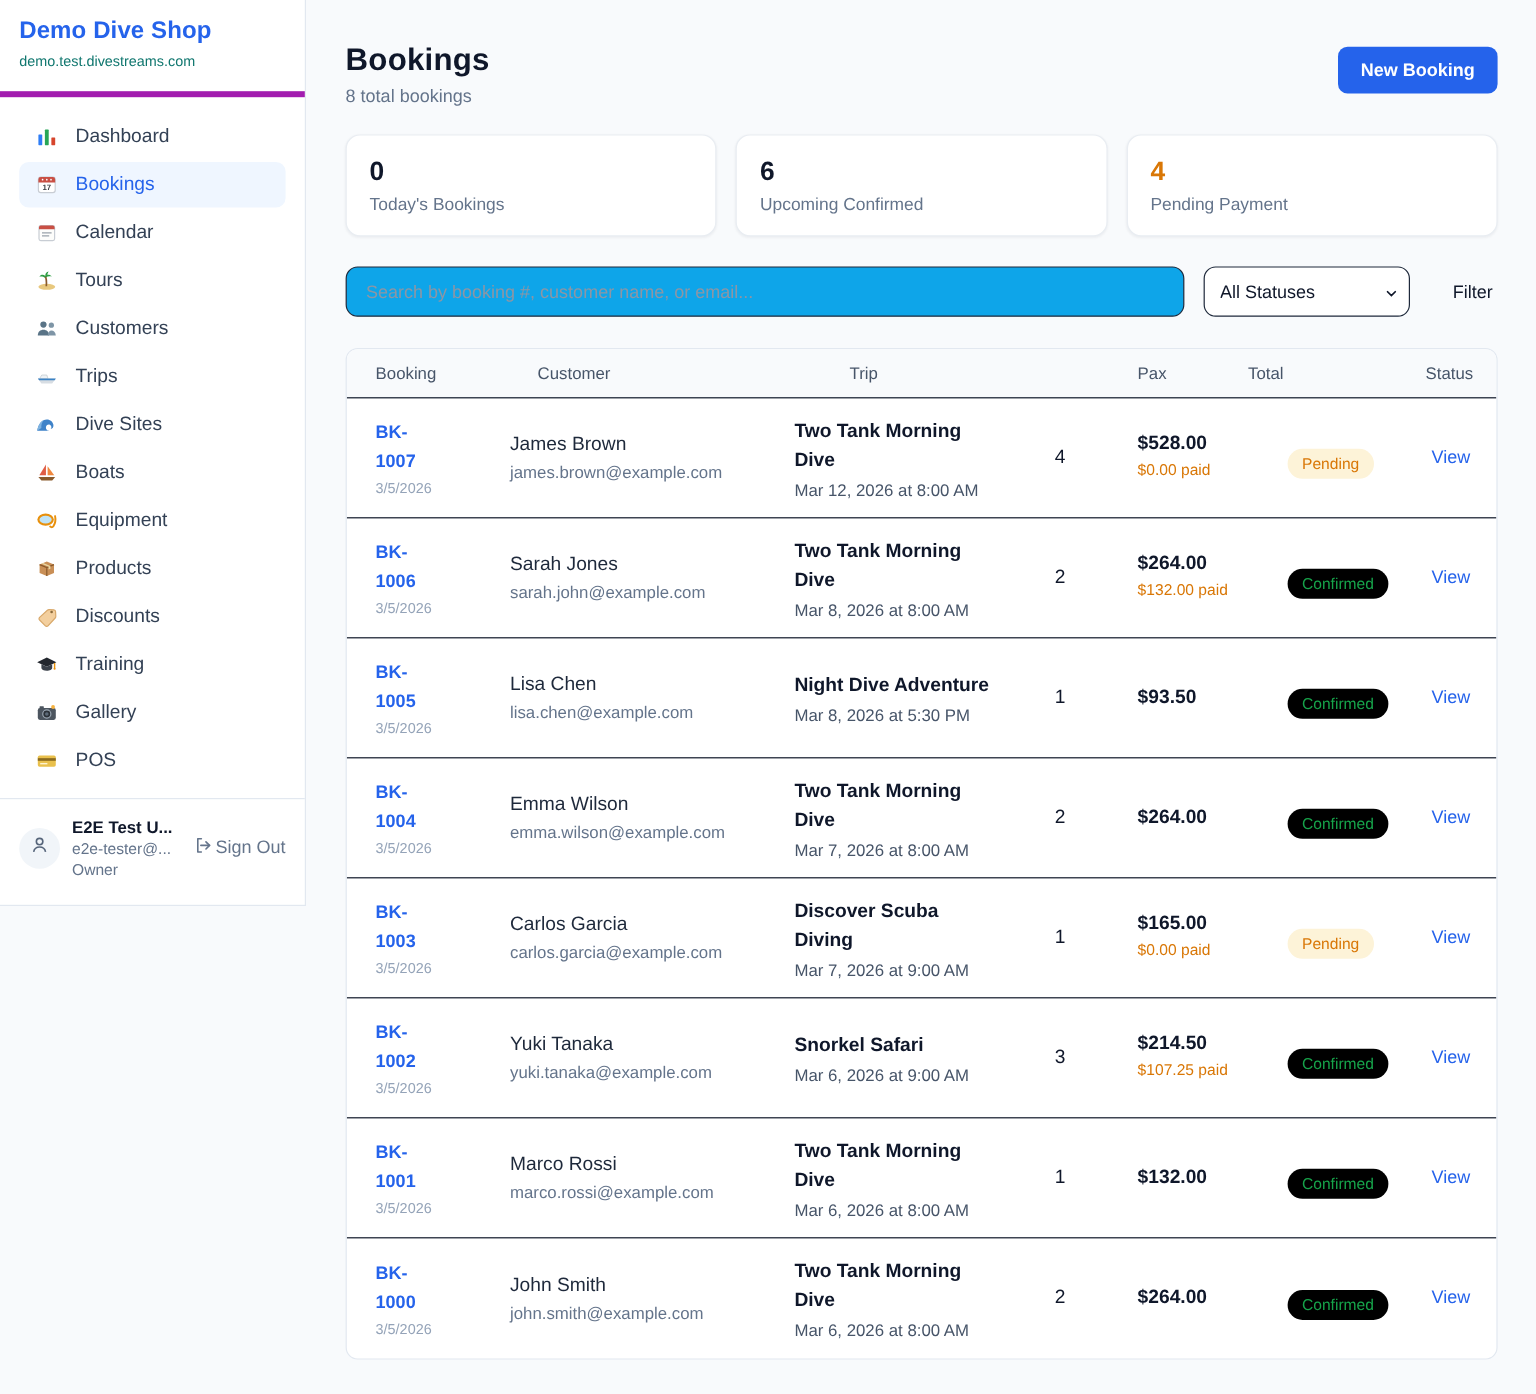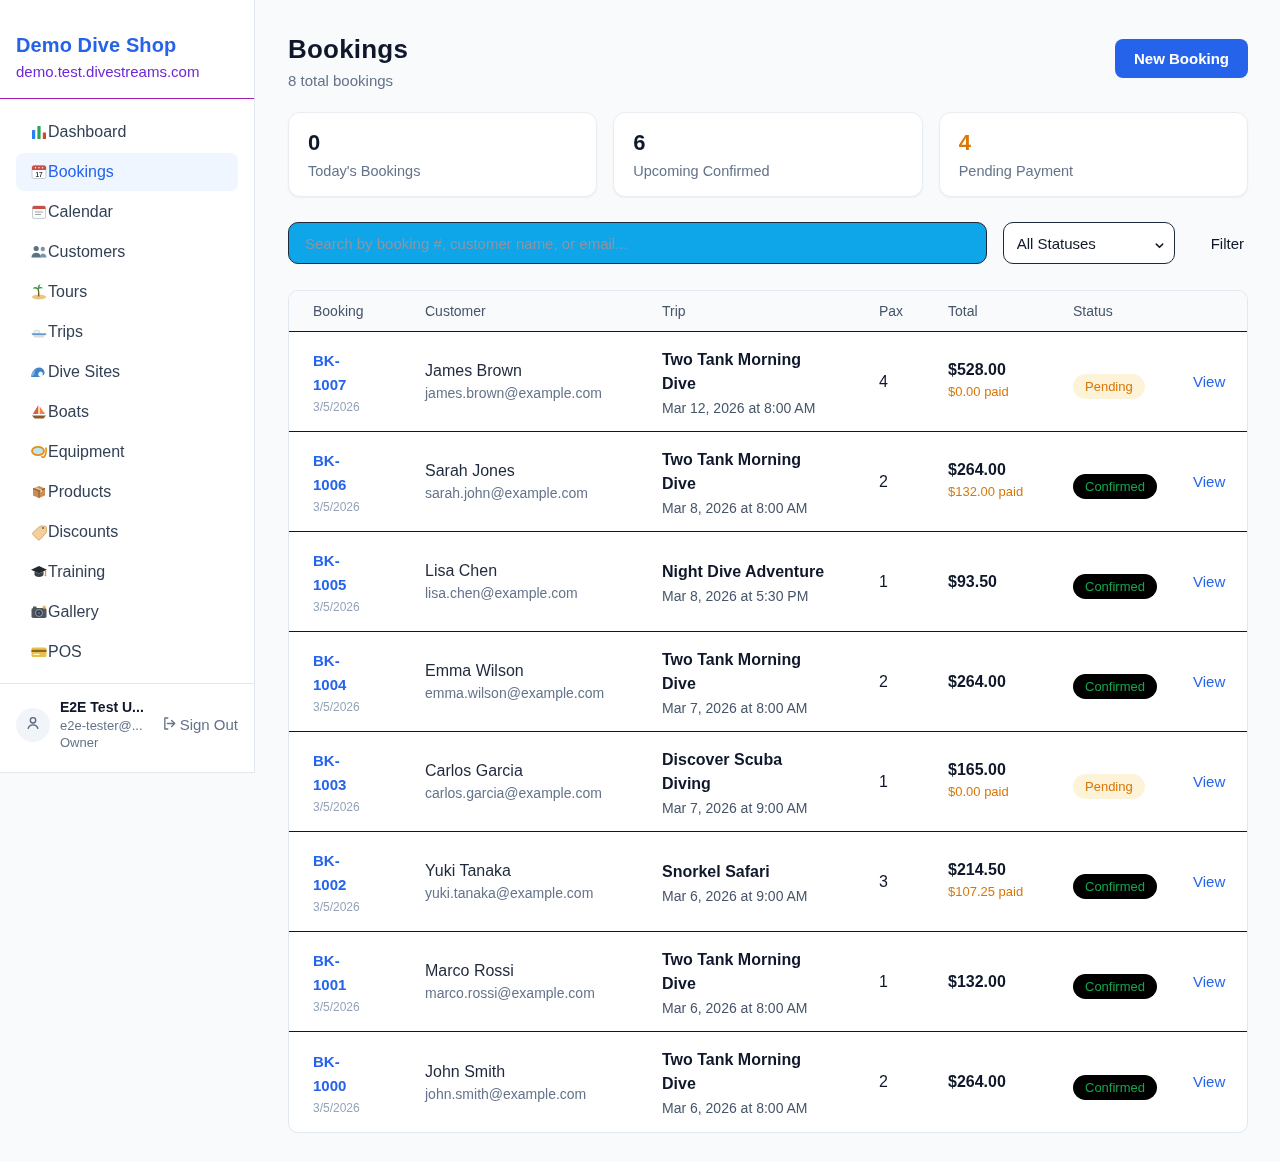--- a/index.html
+++ b/index.html
@@ -13,26 +13,26 @@
   .app { display:flex; width:1280px; }
 
   
   .sidebar {
     width:255px; flex:0 0 255px;
     background:#ffffff;
     border-right:1px solid #e2e8f0;
     border-bottom:1px solid #e2e8f0;
     align-self:flex-start;
   }
-  .brand-block { padding:34px 16px 18px; border-bottom:1px solid #a21caf; }
+  .brand-block { padding:15px 16px 18px; border-bottom:5px solid #a21caf; }
   .brand-name { color:#2563eb; font-size:20px; font-weight:700; letter-spacing:.1px; }
-  .brand-domain { color:#6d28d9; font-size:15px; margin-top:6px; }
+  .brand-domain { color:#0f766e; font-size:12px; margin-top:6px; }
   .nav { padding:14px 16px 10px; }
   .nav-item {
-    display:flex; align-items:center; 
+    display:flex; align-items:center; gap:15px;
     padding:10px 14px; border-radius:8px;
     color:#334155; font-size:16px; cursor:pointer; margin-bottom:2px;
   }
   .nav-item.active { background:#eff6ff; color:#2563eb; }
   .nav-icon { width:18px; height:18px; display:inline-flex; align-items:center; justify-content:center; flex:0 0 18px; }
   .nav-icon svg { display:block; }
 
   .side-footer {
     border-top:1px solid #e2e8f0;
     padding:14px 16px 20px;
@@ -97,21 +97,21 @@
     overflow:hidden;
   }
   .tgrid {
     display:grid;
     grid-template-columns:112px 237px 217px 69px 125px 120px 1fr;
     padding:0 24px;
   }
   .thead {
     background:#f8fafc; height:41px; align-items:center;
     border-bottom:1px solid #101828;
-    color:#475569; font-size:14px; font-weight:500;
+    color:#475569; font-size:14px; font-weight:500;gap:23px;
   }
   .trow {
     min-height:100px; align-items:center; padding-top:14px; padding-bottom:14px;
     border-bottom:1px solid #101828;
   }
   .trow:last-child { border-bottom:none; }
   .bk-id {
     display:block; width:60px;
     color:#2563eb; font-size:15px; font-weight:700; line-height:1.6;
     text-decoration:none; cursor:pointer;
@@ -176,40 +176,40 @@
               <path d="M2.5 4.5A1.5 1.5 0 0 1 4 3h10a1.5 1.5 0 0 1 1.5 1.5V6h-13z" fill="#c94f44"></path>
               <path d="M5 9h8M5 11.5h6" stroke="#9aa2ab" stroke-width="1"></path>
             </svg>
           </span>
     <span class="nav-label">Calendar</span>
   </div>
 
   <div class="nav-item">
     <span class="nav-icon">
             <svg viewBox="0 0 18 18" width="18" height="18">
-              <circle cx="6.2" cy="5.5" r="2.6" fill="#5a7487"></circle>
-              <path d="M1.5 14.5c0-3 2-4.8 4.7-4.8s4.7 1.8 4.7 4.8z" fill="#5a7487"></path>
-              <circle cx="12.8" cy="6" r="2.2" fill="#7e95a6"></circle>
-              <path d="M9.8 14.5c.2-2.6 1.4-4 3.1-4 1.8 0 3.4 1.5 3.6 4z" fill="#7e95a6"></path>
-            </svg>
-          </span>
-    <span class="nav-label">Customers</span>
-  </div>
-
-  <div class="nav-item">
-    <span class="nav-icon">
-            <svg viewBox="0 0 18 18" width="18" height="18">
               <ellipse cx="9" cy="14" rx="7" ry="2.5" fill="#e8c87e"></ellipse>
               <path d="M8.6 13.5c.3-4 .2-6.5-1-8.5" stroke="#8a5a2b" stroke-width="1.4" fill="none"></path>
               <path d="M7.8 5C6 3.5 4 3.8 2.8 5.5c2-.3 3.4 0 4.6 1z" fill="#2f9e44"></path>
               <path d="M7.8 4.8c-.2-2 .8-3.3 2.8-3.6-.9 1.2-1.2 2.3-1 3.6z" fill="#2f9e44"></path>
               <path d="M7.6 5c1.8-1.6 4-1.4 5.6.4-2-.4-3.6-.2-5 .8z" fill="#2f9e44"></path>
             </svg>
           </span>
     <span class="nav-label">Tours</span>
+  </div>
+
+  <div class="nav-item">
+    <span class="nav-icon">
+            <svg viewBox="0 0 18 18" width="18" height="18">
+              <circle cx="6.2" cy="5.5" r="2.6" fill="#5a7487"></circle>
+              <path d="M1.5 14.5c0-3 2-4.8 4.7-4.8s4.7 1.8 4.7 4.8z" fill="#5a7487"></path>
+              <circle cx="12.8" cy="6" r="2.2" fill="#7e95a6"></circle>
+              <path d="M9.8 14.5c.2-2.6 1.4-4 3.1-4 1.8 0 3.4 1.5 3.6 4z" fill="#7e95a6"></path>
+            </svg>
+          </span>
+    <span class="nav-label">Customers</span>
   </div>
 
   <div class="nav-item">
     <span class="nav-icon">
             <svg viewBox="0 0 18 18" width="18" height="18">
               <path d="M3 10.5l1.8-3h4.2l1 3z" fill="#eef2f5" stroke="#c0c8cf" stroke-width=".6"></path>
               <path d="M1.5 10.5h15l-3 4h-9z" fill="#d7dde3"></path>
               <path d="M1.5 10.5h15l-.9 1.3H2.6z" fill="#3b82c4"></path>
             </svg>
           </span>

